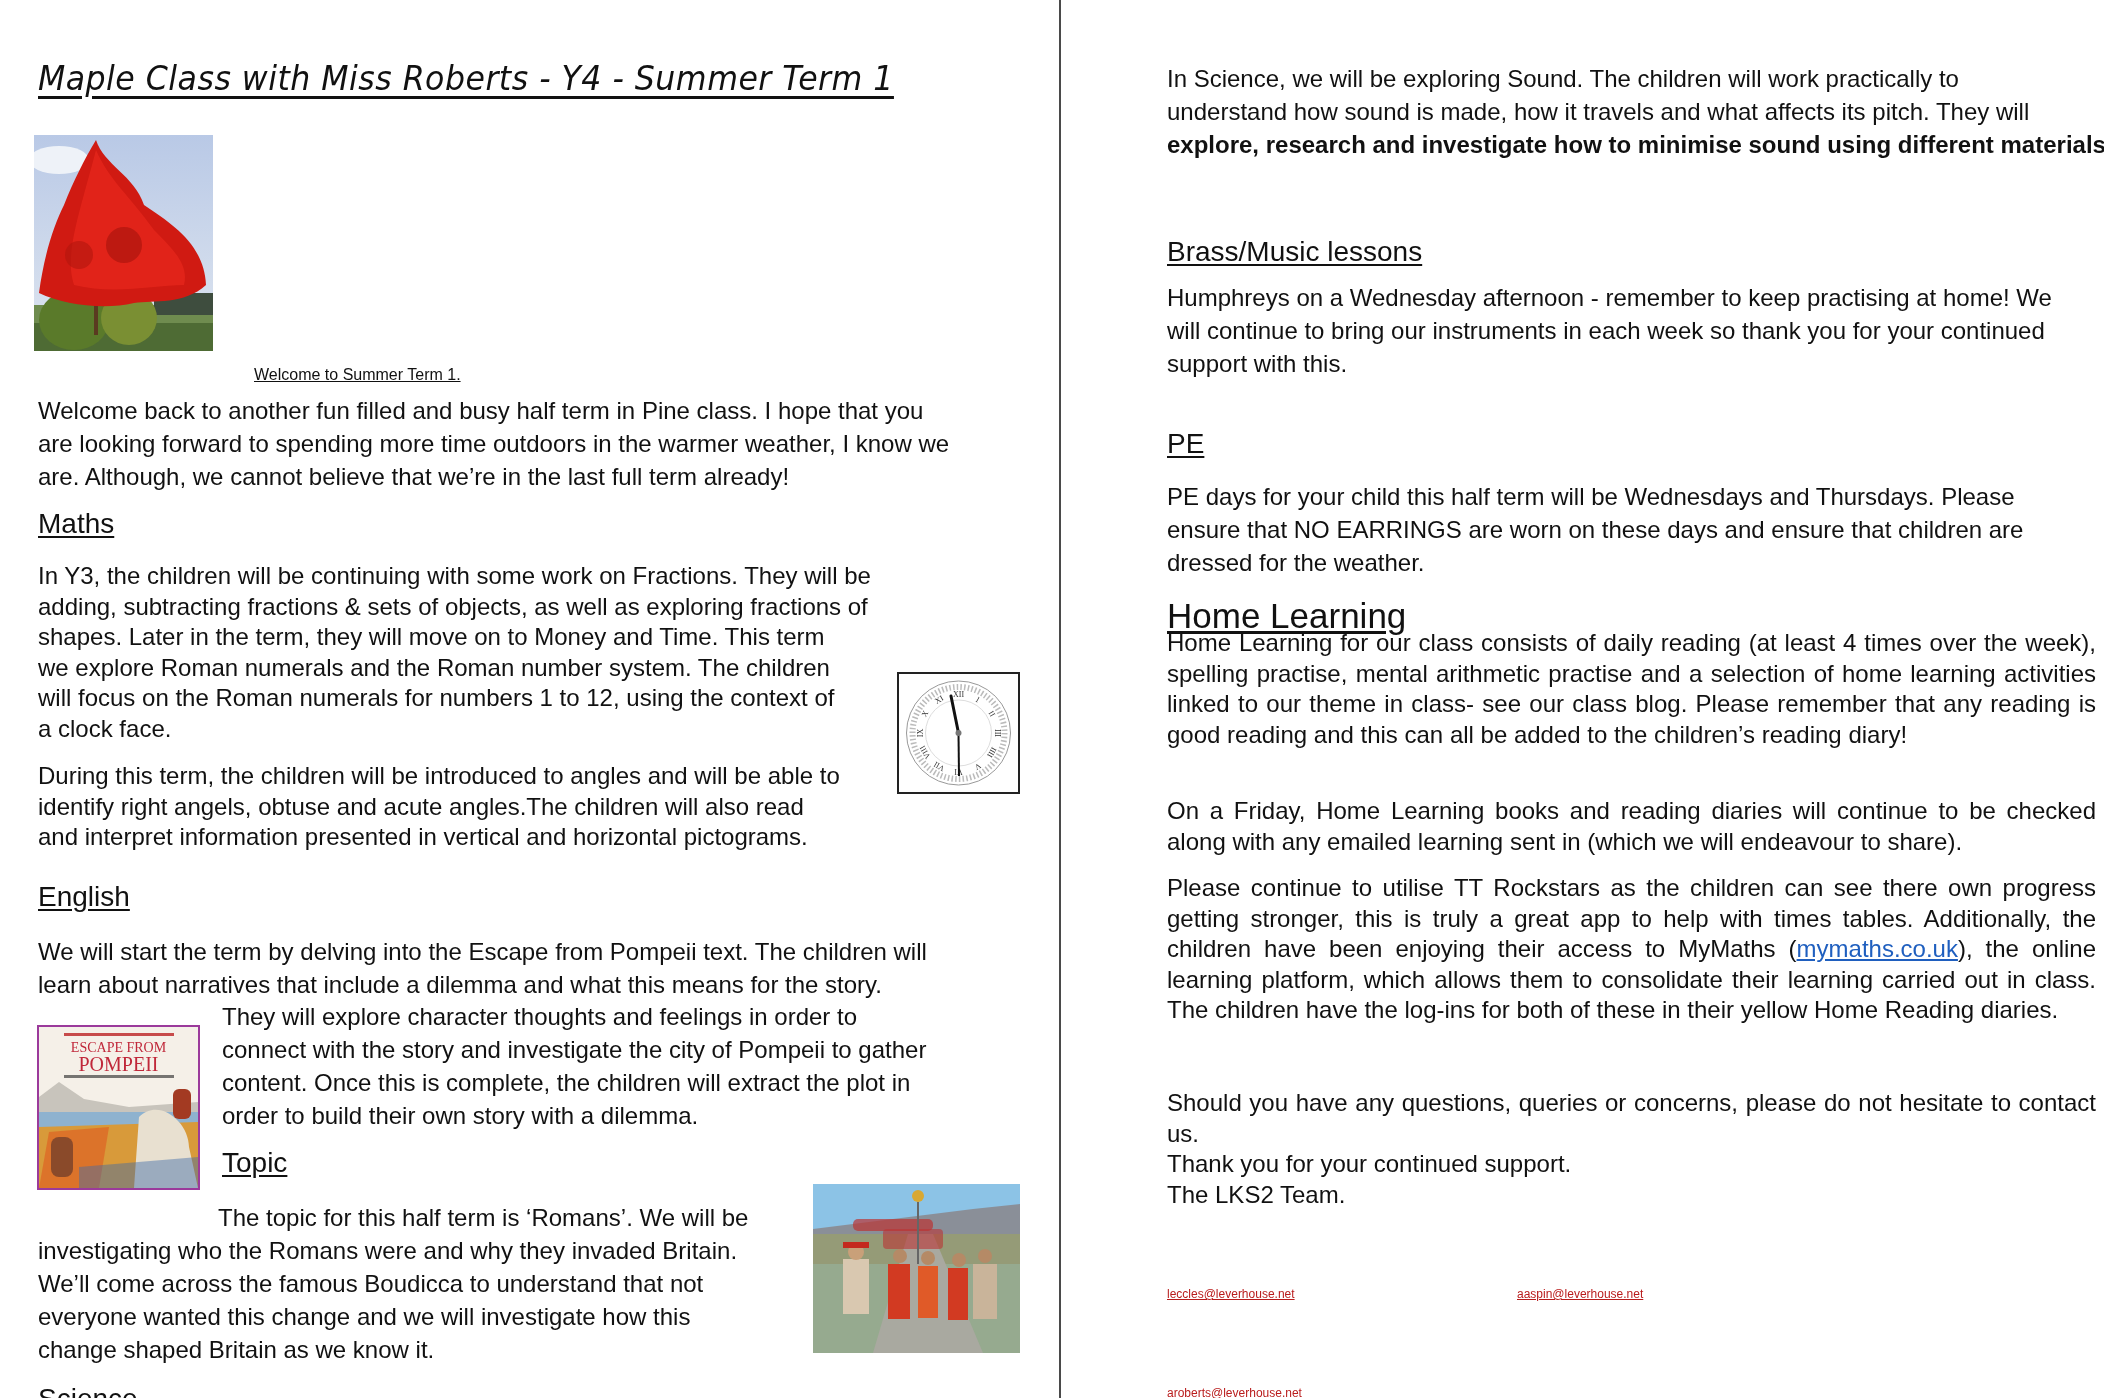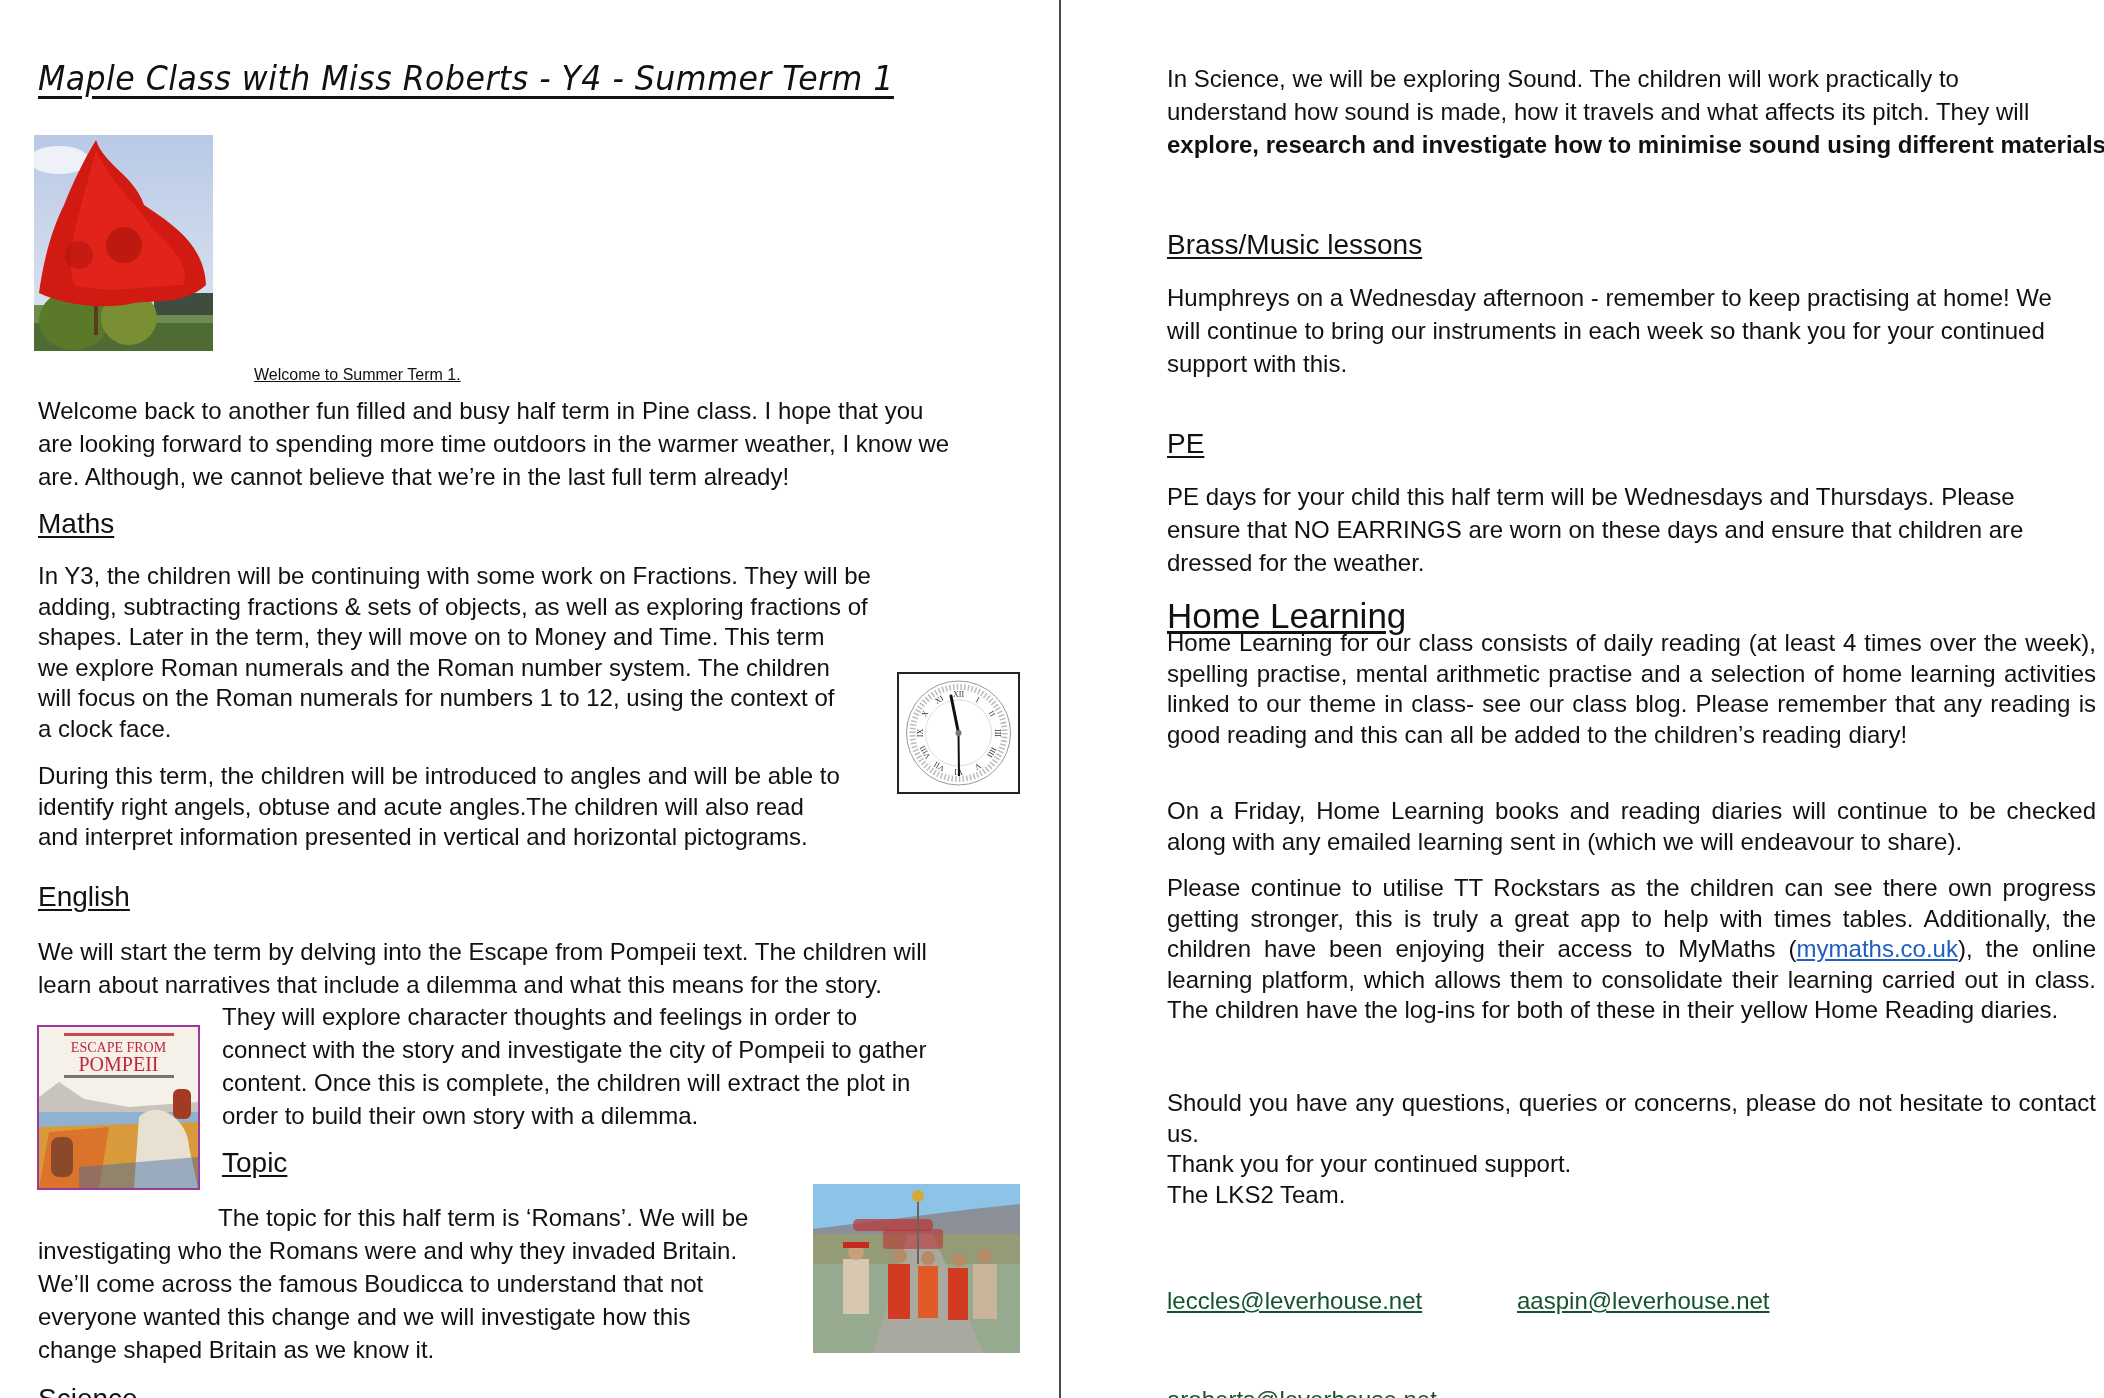--- a/index.html
+++ b/index.html
@@ -8,21 +8,21 @@
   .abs { position:absolute; }
   .page { position:absolute; top:0; height:1398px; background:#fff; }
   .divider { position:absolute; left:1059px; top:0; width:2px; height:1398px; background:#4a4a4a; }
   .title { left:38px; top:58px; font-family:"DejaVu Sans", sans-serif; font-size:34px; font-weight:300;
            letter-spacing:0.5px; text-decoration:underline; text-underline-offset:6px; white-space:nowrap;
            font-style:italic; color:#111; transform:scaleX(0.93); transform-origin:left; }
   .p { font-size:24px; line-height:33px; margin:0; }
   .pt { font-size:24px; line-height:30.5px; margin:0; }
   .h { font-size:28px; text-decoration:underline; text-underline-offset:3px; white-space:nowrap; }
   .just { text-align:justify; text-align-last:left; }
-  .email { font-size:24px; text-decoration:underline; color:#14532d; white-space:nowrap; }
+  .email { font-size:12px; text-decoration:underline; color:#b91c1c; white-space:nowrap; }
   a.link { color:#1f5fbf; text-decoration:underline; }
   .img { position:absolute; overflow:hidden; }
 </style>
 </head>
 <body>
 
 <div class="page" style="left:0;width:949px;">
 
   <div class="abs title">Maple Class with Miss Roberts - Y4 - Summer Term  1</div>
 
@@ -171,21 +171,21 @@
 <div class="divider"></div>
 
 <div class="page" style="left:1061px;width:1043px;padding-left:10px;">
 
   <div class="abs" style="left:106px;top:62px;">
     <div class="p" style="white-space:nowrap;">In Science, we will be exploring Sound. The children will work practically to</div>
     <div class="p" style="white-space:nowrap;">understand how sound is made, how it travels and what affects its pitch. They will</div>
     <div class="p" style="white-space:nowrap;font-weight:bold;">explore, research and investigate how to minimise sound using different materials.</div>
   </div>
 
-  <div class="abs h" style="left:106px;top:229px;">Brass/Music lessons</div>
+  <div class="abs h" style="left:106px;top:236px;">Brass/Music lessons</div>
 
   <div class="abs" style="left:106px;top:281px;">
     <div class="p" style="white-space:nowrap;">Humphreys on a Wednesday afternoon - remember to keep practising at home! We</div>
     <div class="p" style="white-space:nowrap;">will continue to bring our instruments in each week so thank you for your continued</div>
     <div class="p" style="white-space:nowrap;">support with this.</div>
   </div>
 
   <div class="abs h" style="left:106px;top:428px;">PE</div>
 
   <div class="abs" style="left:106px;top:480px;">

